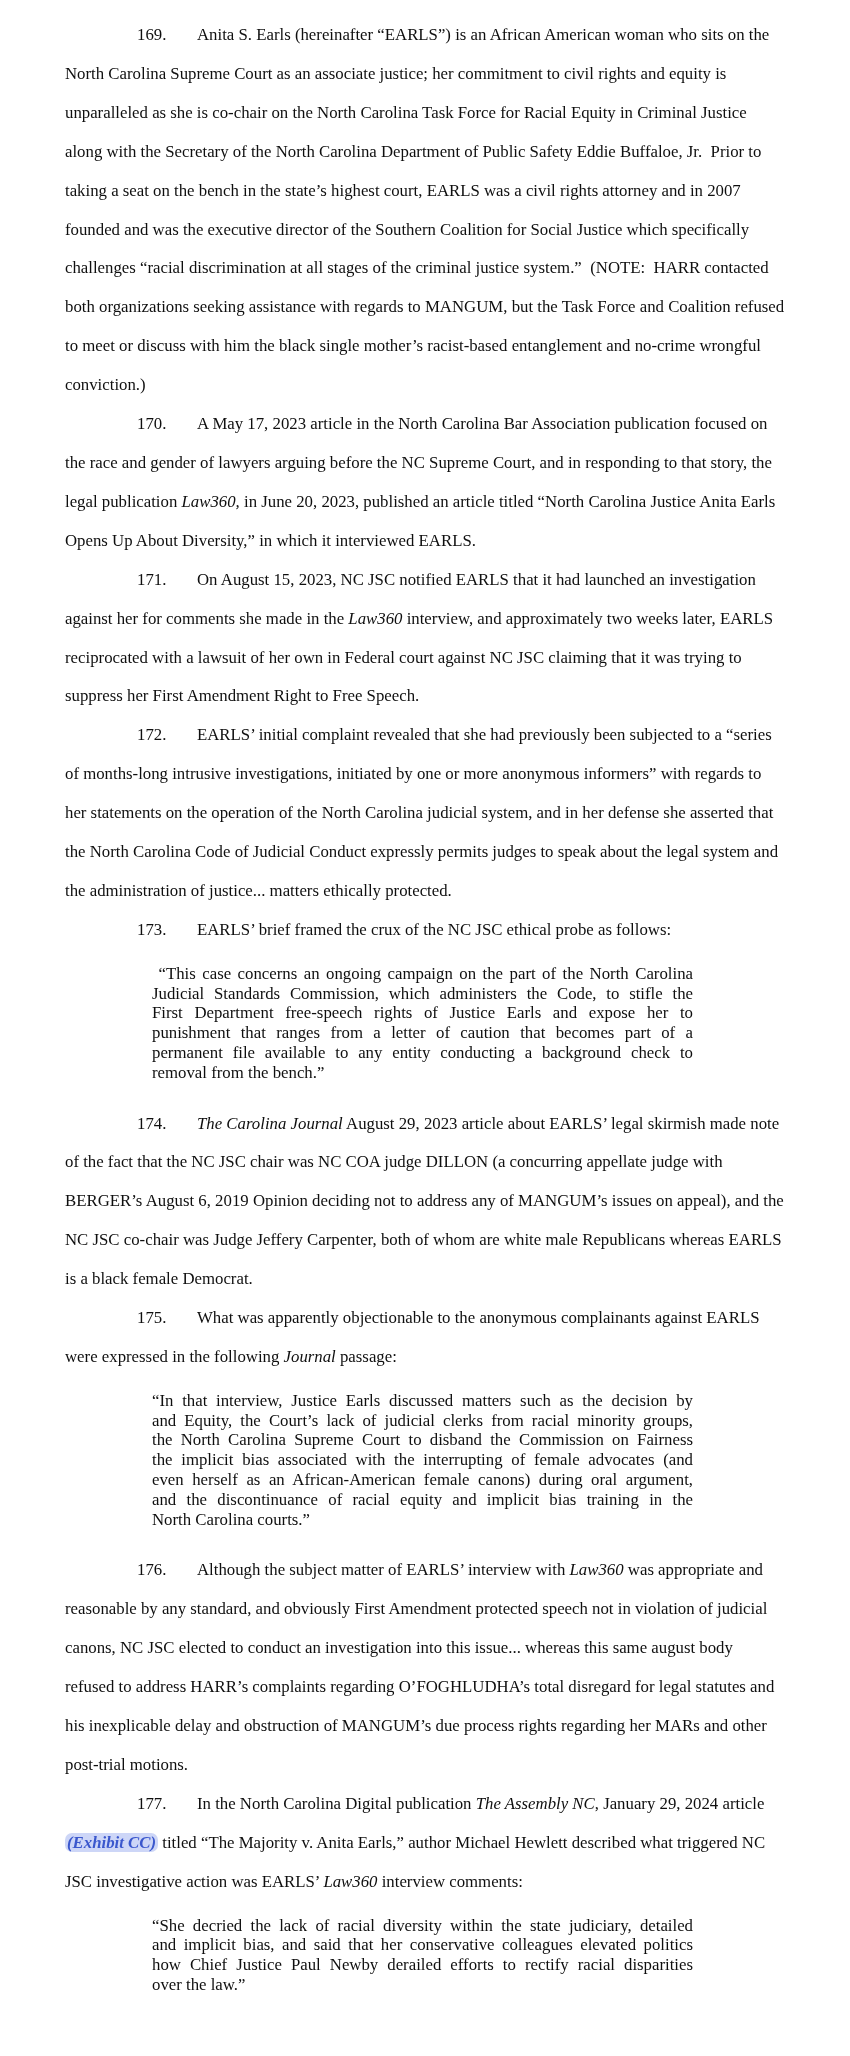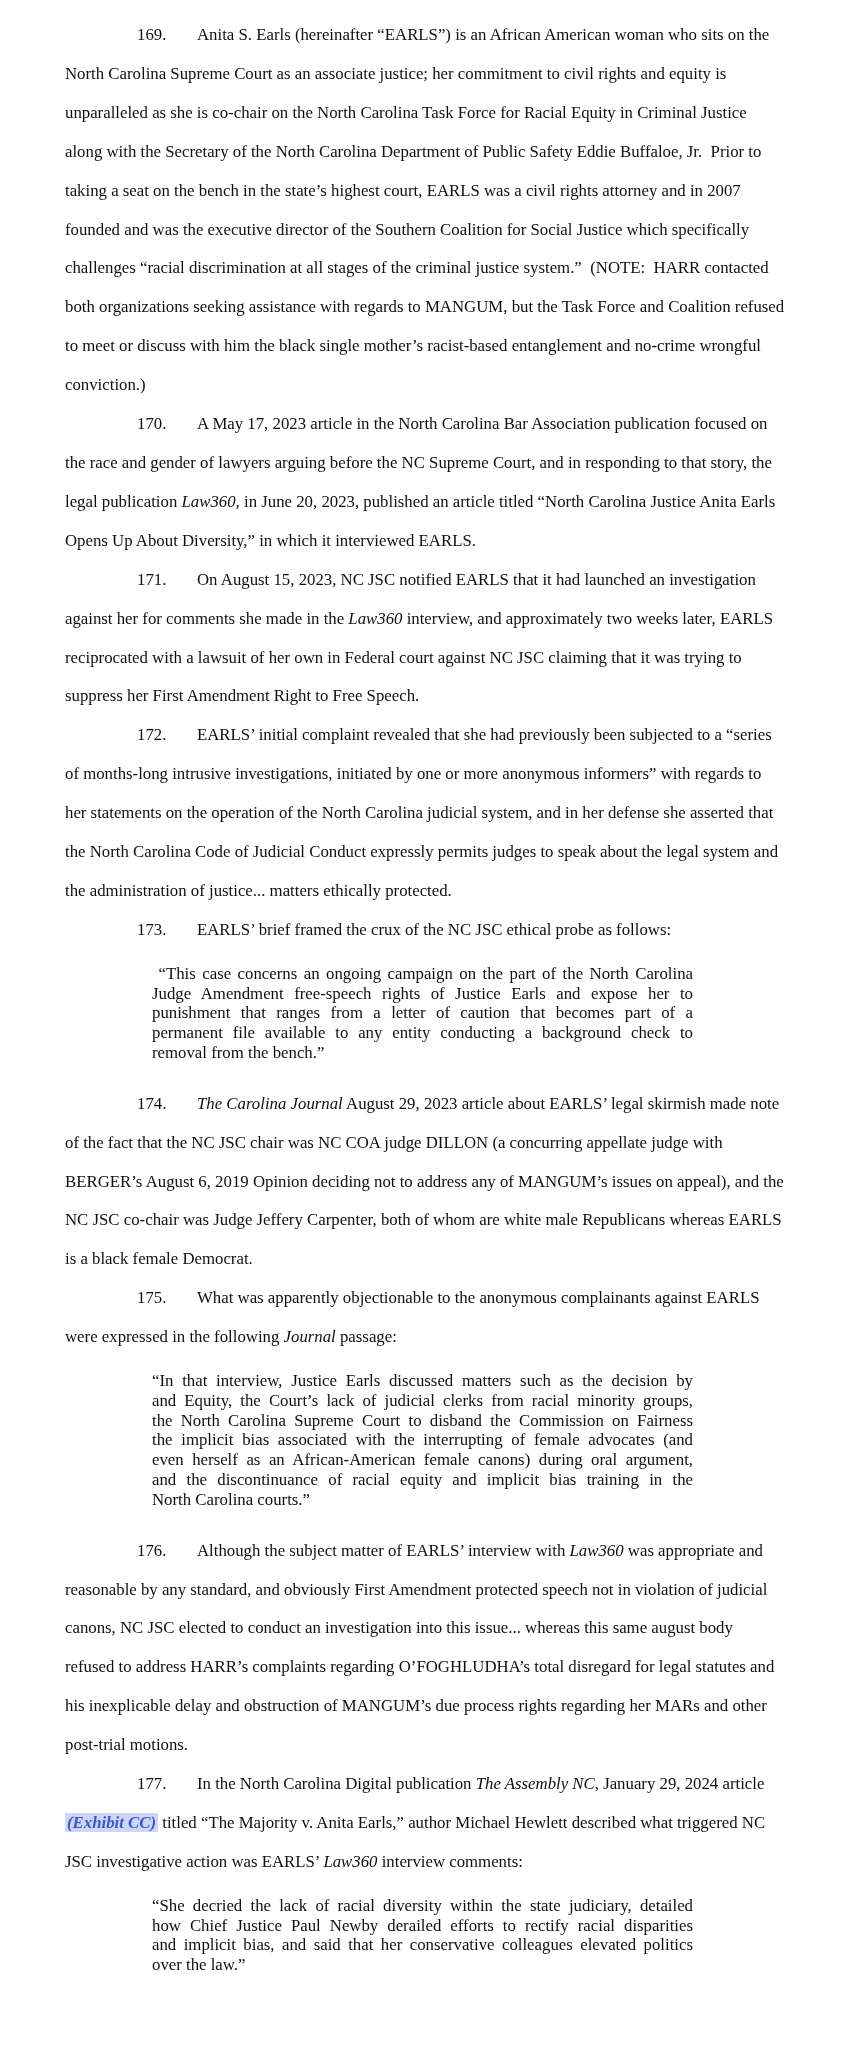--- a/index.html
+++ b/index.html
@@ -32,55 +32,56 @@
     margin: 14px 0 22px 87px;
     width: 541px;
     line-height: 19.8px;
   }
   .qline { text-align: justify; text-align-last: justify; }
   .qline:last-child { text-align-last: left; }
   .exhibit {
     font-style: italic;
     font-weight: bold;
     padding: 0 2px;
-    border-radius: 1px;
+    border-radius: 7px;
     cursor: pointer;
   }
   i { }
 </style>
 </head>
 <body>
 
 <div class="page">
   <div id="flow">
       <p class="para"><span class="pnum">169.</span><span>Anita S. Earls (hereinafter “EARLS”) is an African American woman who sits on the North Carolina Supreme Court as an associate justice; her commitment to civil rights and equity is unparalleled as she is co-chair on the North Carolina Task Force for Racial Equity in Criminal Justice along with the Secretary of the North Carolina Department of Public Safety Eddie Buffaloe, Jr.  Prior to taking a seat on the bench in the state’s highest court, EARLS was a civil rights attorney and in 2007 founded and was the executive director of the Southern Coalition for Social Justice which specifically challenges “racial discrimination at all stages of the criminal justice system.”  (NOTE:  HARR contacted both organizations seeking assistance with regards to MANGUM, but the Task Force and Coalition refused to meet or discuss with him the black single mother’s racist-based entanglement and no-crime wrongful conviction.)</span></p>
       <p class="para"><span class="pnum">170.</span><span>A May 17, 2023 article in the North Carolina Bar Association publication focused on the race and gender of lawyers arguing before the NC Supreme Court, and in responding to that story, the legal publication </span><i>Law360,</i><span> in June 20, 2023, published an article titled “North Carolina Justice Anita Earls Opens Up About Diversity,” in which it interviewed EARLS.</span></p>
       <p class="para"><span class="pnum">171.</span><span>On August 15, 2023, NC JSC notified EARLS that it had launched an investigation against her for comments she made in the </span><i>Law360</i><span> interview, and approximately two weeks later, EARLS reciprocated with a lawsuit of her own in Federal court against NC JSC claiming that it was trying to suppress her First Amendment Right to Free Speech.</span></p>
       <p class="para"><span class="pnum">172.</span><span>EARLS’ initial complaint revealed that she had previously been subjected to a “series of months-long intrusive investigations, initiated by one or more anonymous informers” with regards to her statements on the operation of the North Carolina judicial system, and in her defense she asserted that the North Carolina Code of Judicial Conduct expressly permits judges to speak about the legal system and the administration of justice... matters ethically protected.</span></p>
       <p class="para"><span class="pnum">173.</span><span>EARLS’ brief framed the crux of the NC JSC ethical probe as follows:</span></p>
       <div class="quote">
         <div class="qline">&nbsp;“This case concerns an ongoing campaign on the part of the North Carolina</div>
-        <div class="qline">Judge Amendment free-speech rights of Justice Earls and expose her to</div>
+        <div class="qline">Judicial Standards Commission, which administers the Code, to stifle the</div>
+        <div class="qline">First Department free-speech rights of Justice Earls and expose her to</div>
         <div class="qline">punishment that ranges from a letter of caution that becomes part of a</div>
         <div class="qline">permanent file available to any entity conducting a background check to</div>
         <div class="qline">removal from the bench.”</div>
       </div>
       <p class="para"><span class="pnum">174.</span><i>The Carolina Journal</i><span> August 29, 2023 article about EARLS’ legal skirmish made note of the fact that the NC JSC chair was NC COA judge DILLON (a concurring appellate judge with BERGER’s August 6, 2019 Opinion deciding not to address any of MANGUM’s issues on appeal), and the NC JSC co-chair was Judge Jeffery Carpenter, both of whom are white male Republicans whereas EARLS is a black female Democrat.</span></p>
       <p class="para"><span class="pnum">175.</span><span>What was apparently objectionable to the anonymous complainants against EARLS were expressed in the following </span><i>Journal</i><span> passage:</span></p>
       <div class="quote">
         <div class="qline">“In that interview, Justice Earls discussed matters such as the decision by</div>
         <div class="qline">and Equity, the Court’s lack of judicial clerks from racial minority groups,</div>
         <div class="qline">the North Carolina Supreme Court to disband the Commission on Fairness</div>
         <div class="qline">the implicit bias associated with the interrupting of female advocates (and</div>
         <div class="qline">even herself as an African-American female canons) during oral argument,</div>
         <div class="qline">and the discontinuance of racial equity and implicit bias training in the</div>
         <div class="qline">North Carolina courts.”</div>
       </div>
       <p class="para"><span class="pnum">176.</span><span>Although the subject matter of EARLS’ interview with </span><i>Law360</i><span> was appropriate and reasonable by any standard, and obviously First Amendment protected speech not in violation of judicial canons, NC JSC elected to conduct an investigation into this issue... whereas this same august body refused to address HARR’s complaints regarding O’FOGHLUDHA’s total disregard for legal statutes and his inexplicable delay and obstruction of MANGUM’s due process rights regarding her MARs and other post-trial motions.</span></p>
       <p class="para"><span class="pnum">177.</span><span>In the North Carolina Digital publication </span><i>The Assembly NC</i><span>, January 29, 2024 article </span><span class="exhibit" style="color: rgb(58, 87, 205); background-color: rgb(205, 214, 247);">(Exhibit CC)</span><span> titled “The Majority v. Anita Earls,” author Michael Hewlett described what triggered NC JSC investigative action was EARLS’ </span><i>Law360</i><span> interview comments:</span></p>
       <div class="quote">
         <div class="qline">“She decried the lack of racial diversity within the state judiciary, detailed</div>
+        <div class="qline">and implicit bias, and said that her conservative colleagues elevated politics</div>
         <div class="qline">how Chief Justice Paul Newby derailed efforts to rectify racial disparities</div>
-        <div class="qline">and implicit bias, and said that her conservative colleagues elevated politics</div>
         <div class="qline">over the law.”</div>
       </div>
     </div>
 </div>
 
 </body></html>

